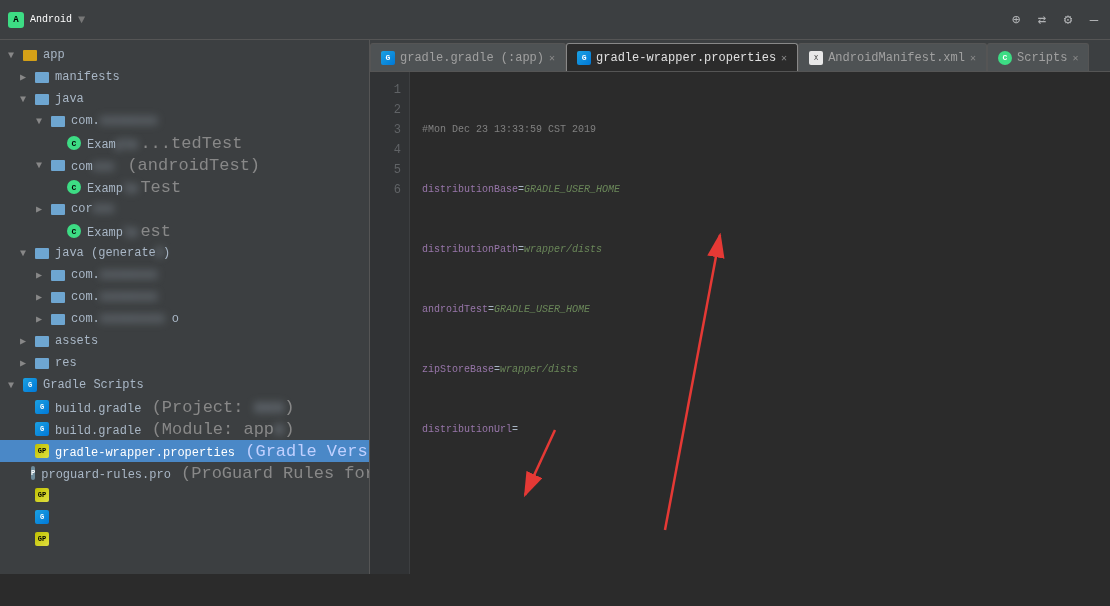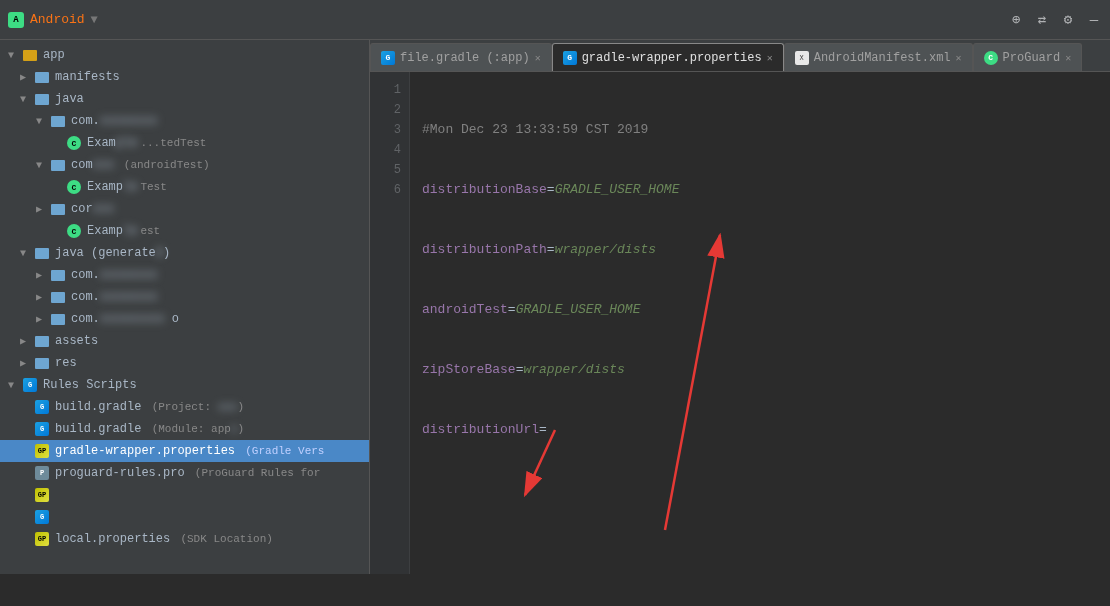--- a/index.html
+++ b/index.html
@@ -30,22 +30,22 @@
       min-width: 200px;
     }
     .android-icon {
       width: 16px; height: 16px;
       background: #3ddc84;
       border-radius: 3px;
       display: flex; align-items: center; justify-content: center;
       font-size: 9px; color: #000; font-weight: bold;
     }
     .title-project {
-      color: #f97316;
-      font-size: 13px;
+      color: #ffffff;
+      font-size: 10px;
     }
     .title-arrow {
       color: #777;
     }
     .toolbar-icons {
       display: flex;
       align-items: center;
       gap: 10px;
       margin-left: auto;
     }
@@ -161,21 +161,21 @@
       width: 14px; height: 14px;
       border-radius: 2px;
       margin-right: 3px;
       display: flex; align-items: center; justify-content: center;
       font-size: 8px; font-weight: bold;
     }
     .file-icon.green { background: #3ddc84; color: #000; border-radius: 50%; }
     .file-icon.gradle { background: linear-gradient(135deg, #1ba1e2, #0078d7); color: white; font-size: 7px; }
     .file-icon.proguard { background: #6e8b9a; color: white; font-size: 7px; }
     .item-label { font-size: 12px; }
-    .item-sublabel { color: #888; font-size: 11px; margin-left: 3px; }
+    .item-sublabel { color: #888; font-size: 17px; margin-left: 3px; }
 
     
     .editor {
       flex: 1;
       background: #2b2b2b;
       overflow: hidden;
       position: relative;
     }
     .editor-content {
       display: flex;
@@ -189,21 +189,21 @@
       color: #606366;
       font-size: 12px;
       line-height: 20px;
       padding-right: 8px;
       border-right: 1px solid #3d3f41;
       user-select: none;
     }
     .code-area {
       flex: 1;
       padding: 8px 12px;
-      font-size: 13px;
+      font-size: 10px;
       line-height: 20px;
       color: #a9b7c6;
       white-space: pre;
     }
     .code-line { height: 20px; display: flex; align-items: center; }
     .key-color { color: #9876aa; }
     .value-color { color: #6a8759; font-style: italic; }
     .comment-color { color: #808080; }
     .eq-color { color: #a9b7c6; }
 
@@ -327,21 +327,21 @@
 
     <div class="tree-item indent-1">
       <span class="arrow">▶</span>
       <div class="folder-icon"></div>
       <span class="item-label">res</span>
     </div>
 
     <div class="tree-item">
       <span class="arrow">▼</span>
       <div class="file-icon gradle" style="border-radius:2px; font-size:7px">G</div>
-      <span class="item-label">Rules Scripts</span>
+      <span class="item-label">Gradle Scripts</span>
     </div>
 
     <div class="tree-item indent-1">
       <span class="arrow" style="visibility:hidden">▶</span>
       <div class="file-icon gradle">G</div>
       <span class="item-label">build.gradle <span class="item-sublabel">(Project: <span class="blur-text">xxx</span>)</span></span>
     </div>
 
     <div class="tree-item indent-1">
       <span class="arrow" style="visibility:hidden">▶</span>
@@ -367,46 +367,45 @@
     </div>
 
     <div class="tree-item indent-1">
       <span class="arrow" style="visibility:hidden">▶</span>
       <div class="file-icon gradle">G</div>
     </div>
 
     <div class="tree-item indent-1">
       <span class="arrow" style="visibility:hidden">▶</span>
       <div class="file-icon" style="background:linear-gradient(135deg,#c0c000,#e0e040);color:#000;font-size:7px;border-radius:2px">GP</div>
-      <span class="item-label">local.properties <span class="item-sublabel">(SDK Location)</span></span>
     </div>
 
   </div>
 
   <div class="editor">
 
     <div class="tabs-bar" style="padding-left:0; position:relative; height:32px; background:#3c3f41; border-bottom:1px solid #555; display:flex; align-items:flex-end;">
       <div class="tab">
         <div class="tab-icon-gradle">G</div>
-        <span>file.gradle (:app)</span>
+        <span>gradle.gradle (:app)</span>
         <span class="tab-close">✕</span>
       </div>
       <div class="tab active">
         <div class="tab-icon-gradle">G</div>
         <span>gradle-wrapper.properties</span>
         <span class="tab-close">✕</span>
       </div>
       <div class="tab">
         <div class="tab-icon-manifest">X</div>
         <span>AndroidManifest.xml</span>
         <span class="tab-close">✕</span>
       </div>
       <div class="tab">
         <div class="tab-icon-activity">C</div>
-        <span>ProGuard</span>
+        <span>Scripts</span>
         <span class="tab-close">✕</span>
       </div>
     </div>
 
     <div class="editor-content" style="height:calc(100% - 32px);">
       <div class="line-numbers">
         <div>1</div>
         <div>2</div>
         <div>3</div>
         <div>4</div>

